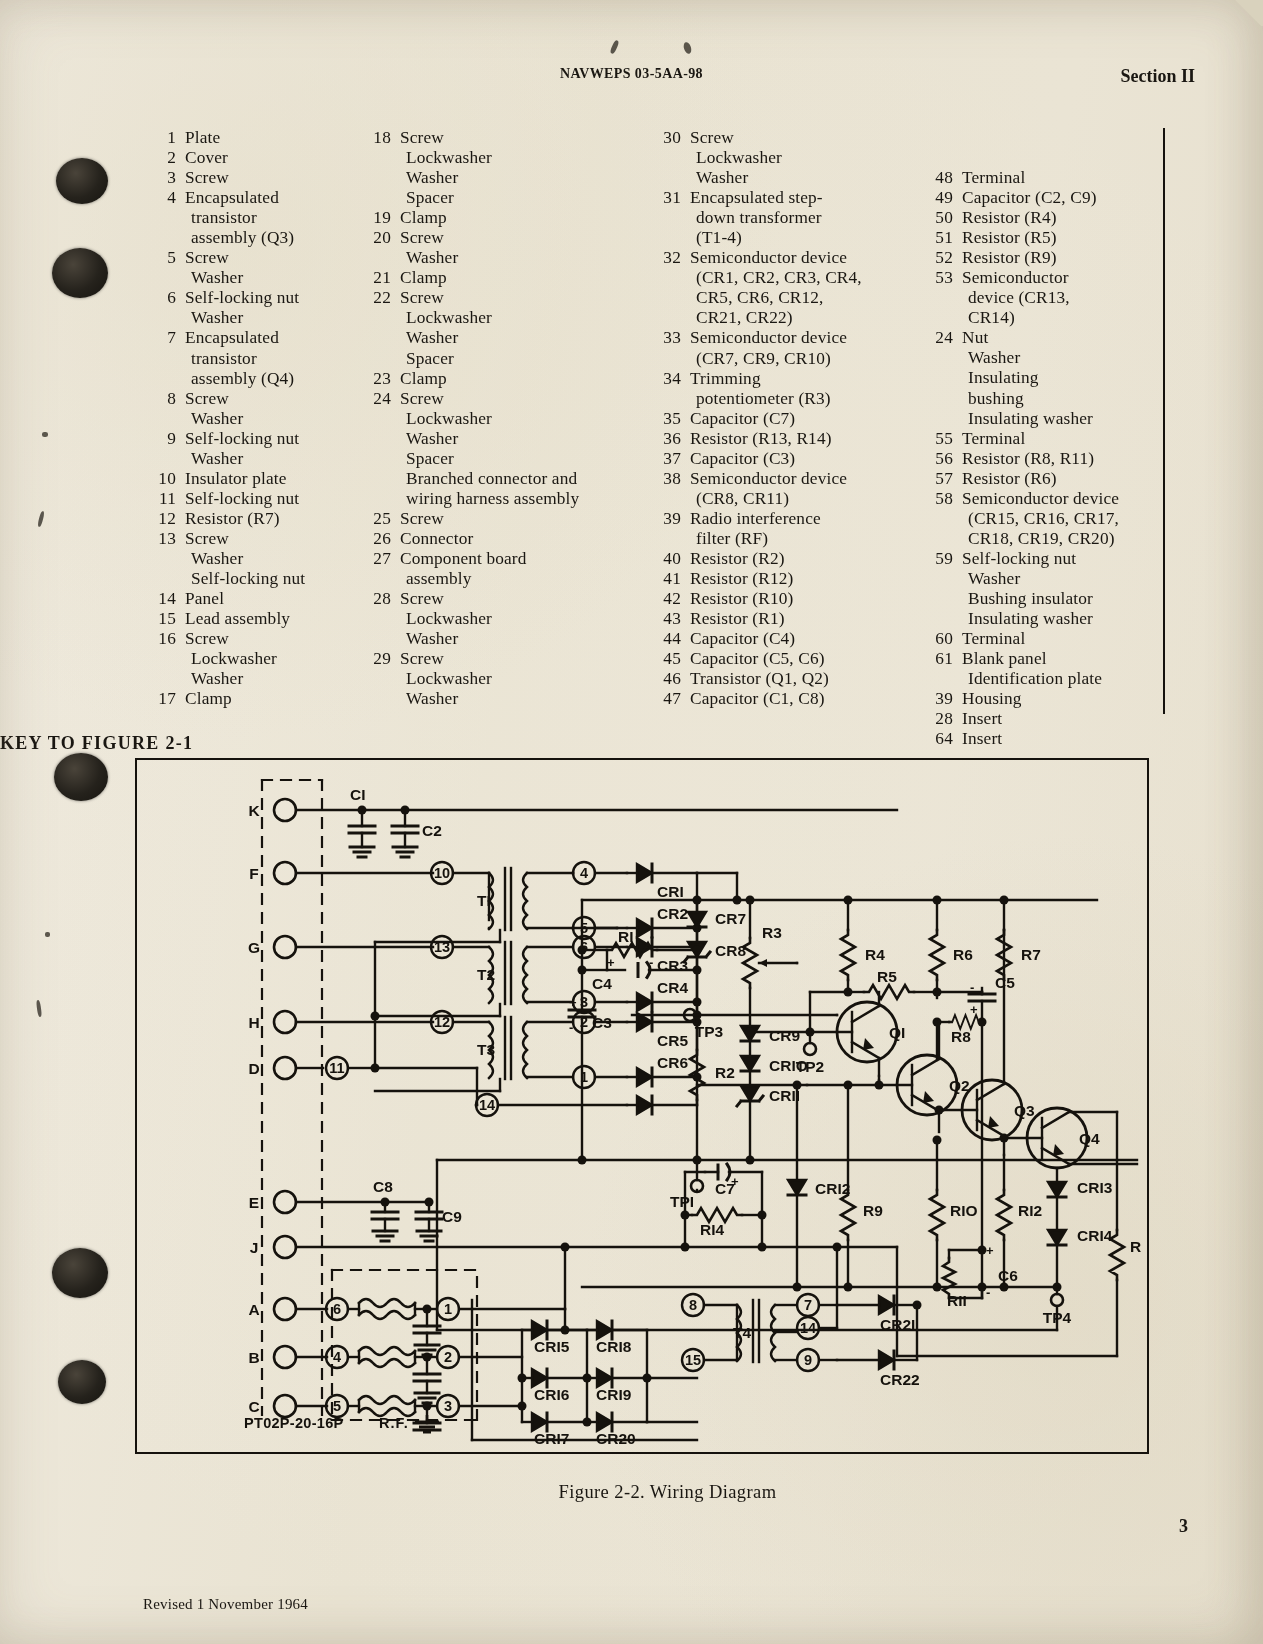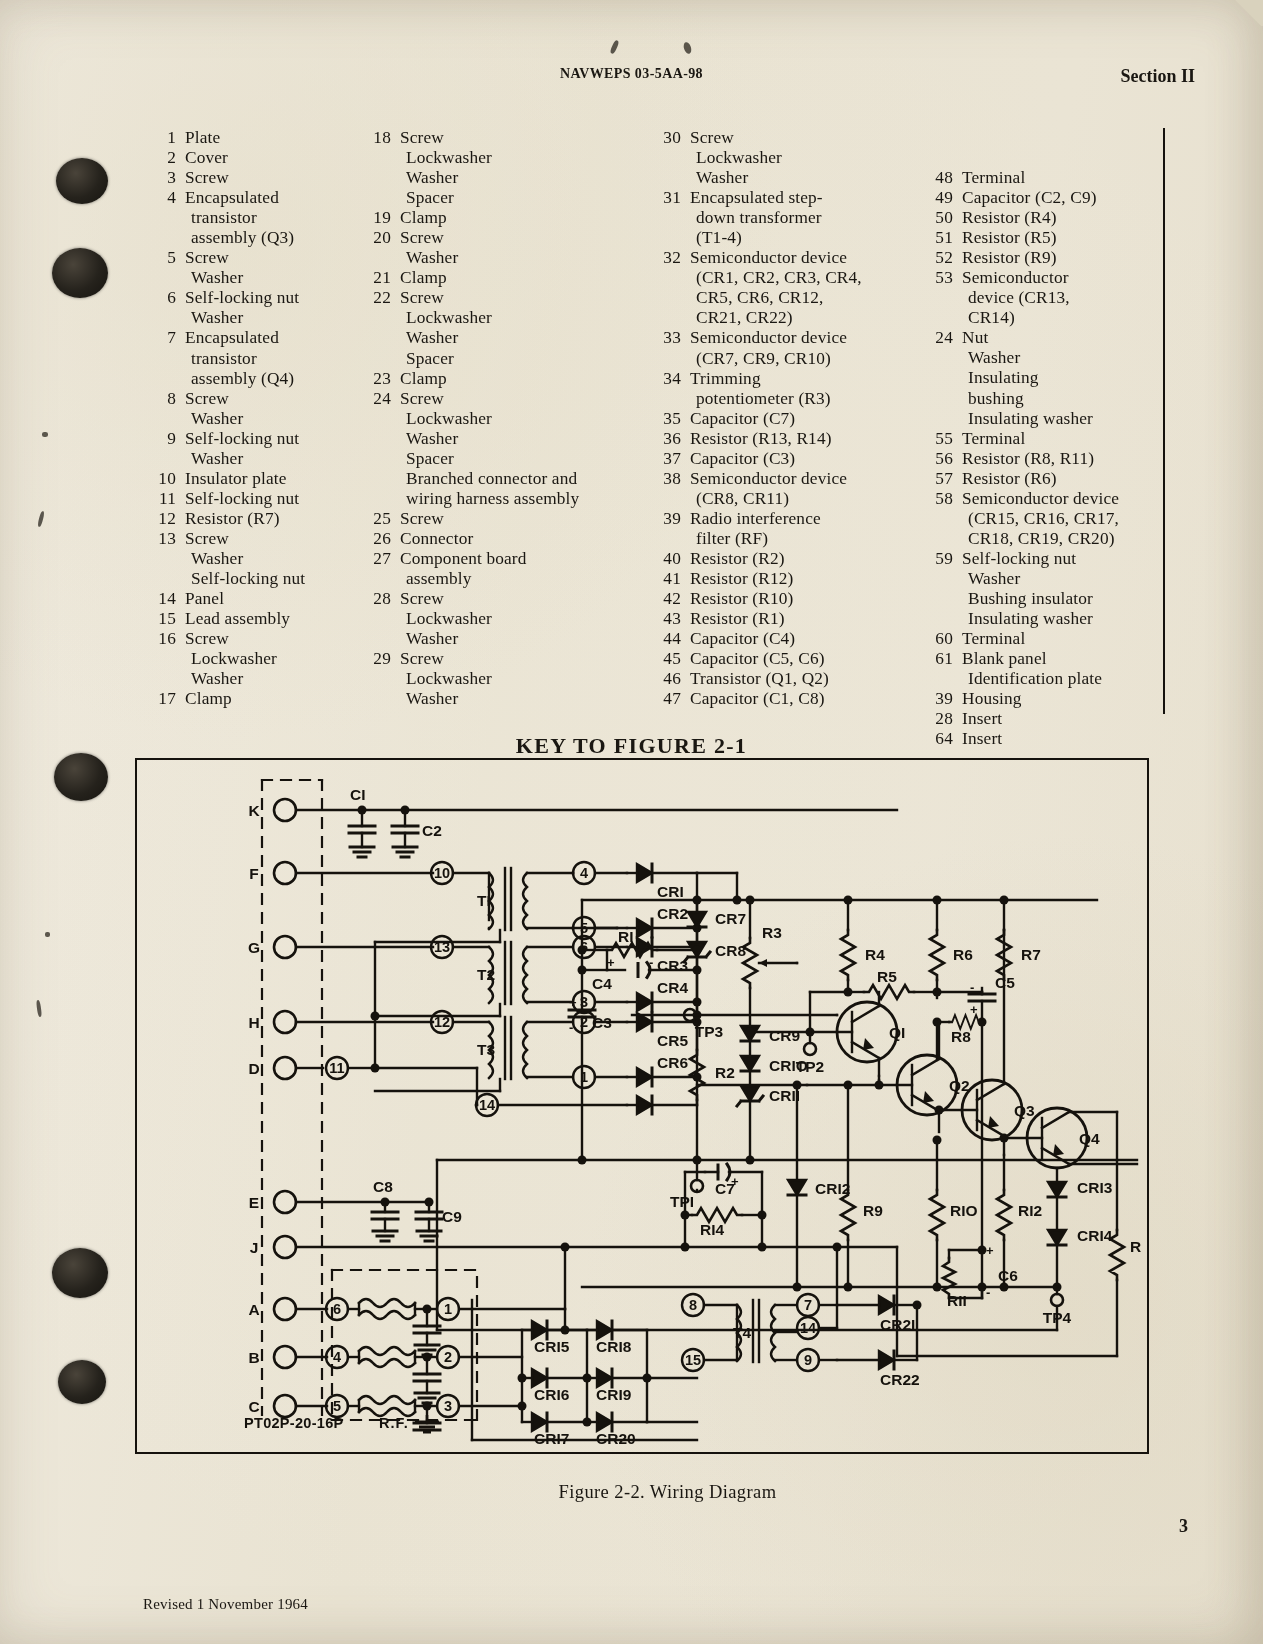--- a/index.html
+++ b/index.html
@@ -75,22 +75,22 @@
   .txt{letter-spacing:.15px;}
   .txt.ind{padding-left:6px;}
 
   
   .key-rule{
     position:absolute;left:1163px;top:128px;width:2px;height:586px;
     background:#15120d;
   }
 
   .key-title{
-    position:absolute;top:733px;left:0;width:1263px;text-align:center;
-    font-size:22px;font-weight:600;letter-spacing:1.3px;
+    position:absolute;top:733px;left:0;width:1263px;text-align:left;
+    font-size:18px;font-weight:600;letter-spacing:1.3px;
   }
 
   
   .figbox{
     position:absolute;left:135px;top:758px;width:1010px;height:692px;
     border:2.4px solid #15120d;
     background:rgba(255,255,255,0.0);
   }
   .fig-caption{
     position:absolute;top:1482px;left:0;width:1263px;text-align:center;

